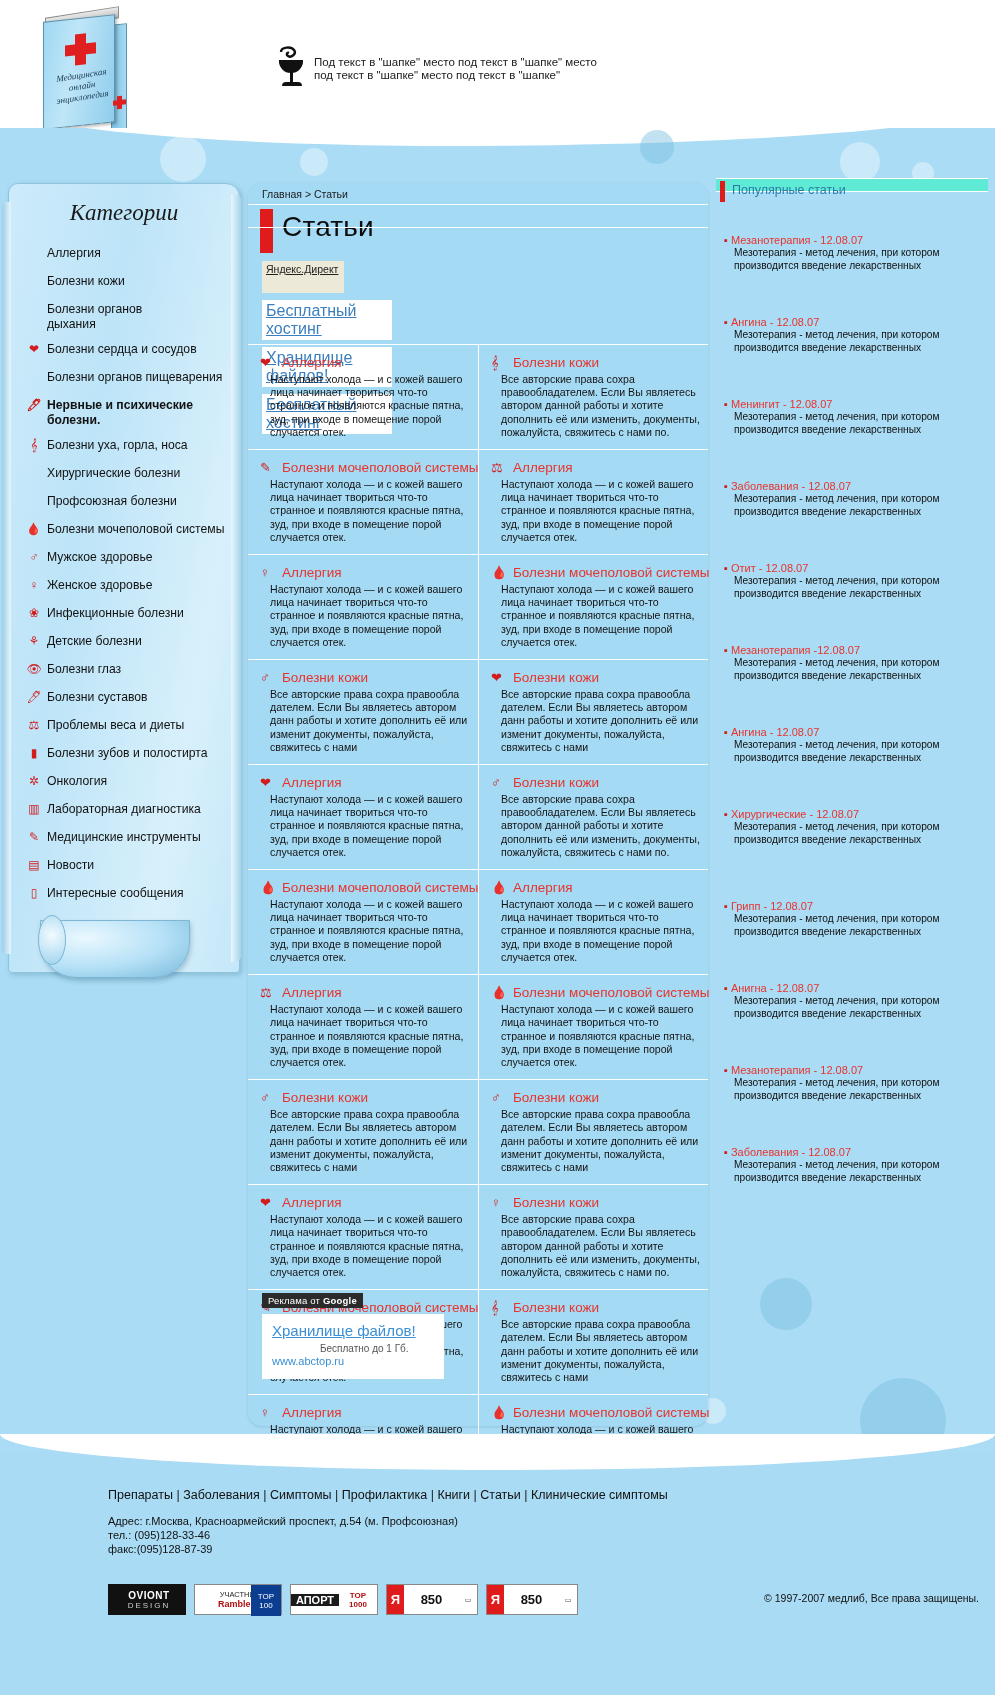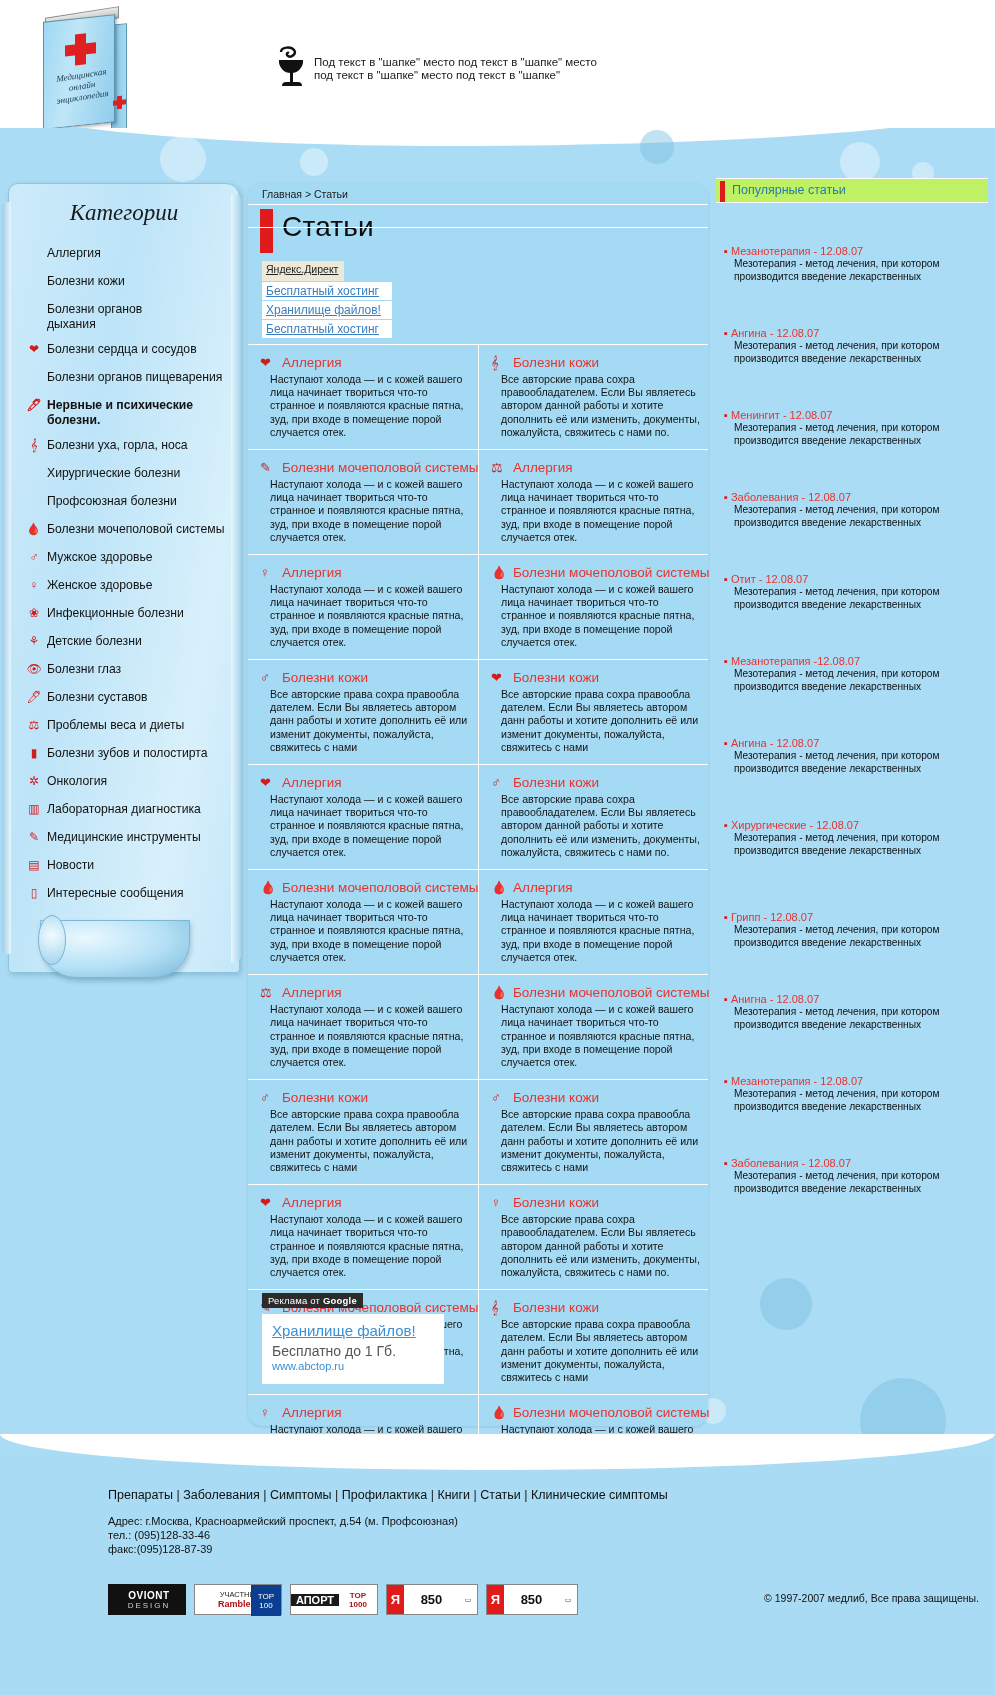--- a/index.html
+++ b/index.html
@@ -153,25 +153,25 @@
   #page-title {
     position:absolute; left:34px; top:2px; font-size:28px; color:#0c0c0c; letter-spacing:.2px;
   }
   #title-line { position:absolute; left:0; top:44px; width:460px; height:1px; background:#ffffff; }
 
   
   #adbox { position:absolute; left:14px; top:78px; width:200px; }
   .ad-yd {
     display:inline-block; background:#ece9d8; border:0;
     font-size:10.5px; color:#222; text-decoration:underline;
-    padding:2px 6px 6px 4px;
+    padding:2px 6px 18px 4px;
   }
   .ad-link {
-    display:block; background:#ffffff; width:130px; margin-top:1px;
-    font-size:12px; color:#3b7fbf; text-decoration:underline; padding:2px 4px;
+    display:block; background:#ffffff; width:130px; margin-top:7px;
+    font-size:16px; color:#3b7fbf; text-decoration:underline; padding:2px 4px;
   }
   #adline { position:absolute; left:0; top:161px; width:460px; height:1px; background:#ffffff; }
 
   
   #articles { position:absolute; left:0; top:162px; width:460px; }
   .arow { display:flex; border-bottom:1px solid #ffffff; }
   .acell { width:50%; padding:10px 8px 10px 12px; position:relative; }
   .acell + .acell { border-left:1px solid #ffffff; }
   .ahead {
     position:relative; padding-left:22px;
@@ -190,28 +190,28 @@
   #gad { position:absolute; left:14px; top:1110px; width:180px; }
   #gad-badge {
     display:inline-block; background:#2b2b2b; color:#fff; font-size:9.5px;
     padding:2px 6px; letter-spacing:.2px;
   }
   #gad-badge b { color:#fff; }
   #gad-box {
     margin-top:6px; background:#ffffff; width:182px; padding:8px 10px 12px 10px;
   }
   #gad-title { font-size:15px; color:#3b8fd4; text-decoration:underline; }
-  #gad-sub { font-size:14px; color:#555; margin-top:4px; }
+  #gad-sub { font-size:10px; color:#555; margin-top:4px;margin-left:48px; }
   #gad-url { font-size:11px; color:#3b8fd4; margin-top:1px; }
 
   
   #right { position:absolute; left:716px; top:178px; width:272px; }
   .rblock { margin-bottom:10px; }
   .rhead {
-    position:relative; background:#bef264; height:25px;
+    position:relative; background:#5eead4; height:14px;
     border-top:1px solid #ffffff; border-bottom:1px solid #ffffff;
   }
   .rhead .rbar { position:absolute; left:4px; top:2px; width:5px; height:21px; background:#e01b1b; }
   .rhead .rtxt { position:absolute; left:16px; top:4px; font-size:12.5px; color:#2a7ba8; }
   .ritem { padding:4px 6px 2px 8px; position:relative; }
   .ritem .rt { font-size:11px; line-height:14px;margin-top:37px; }
   .ritem .rt .bull { color:#d21b1b; margin-right:3px; }
   .ritem .rt .nm { color:#e8332c; }
   .ritem .rt .dt { color:#e8332c; }
   .ritem .rd { font-size:10.2px; line-height:12.5px; color:#111; margin-left:10px; }

